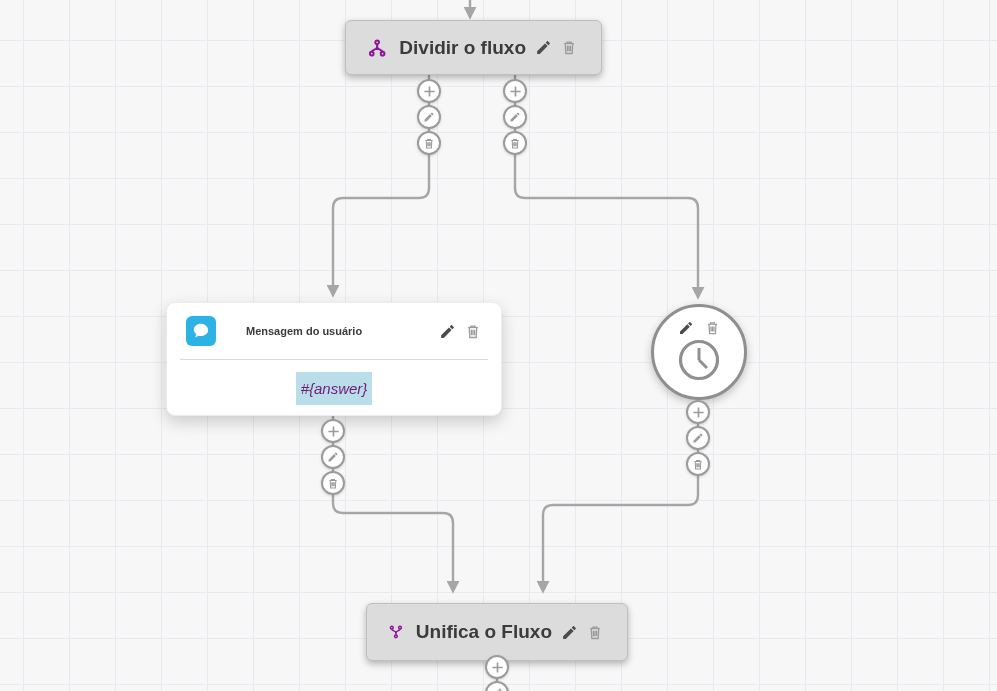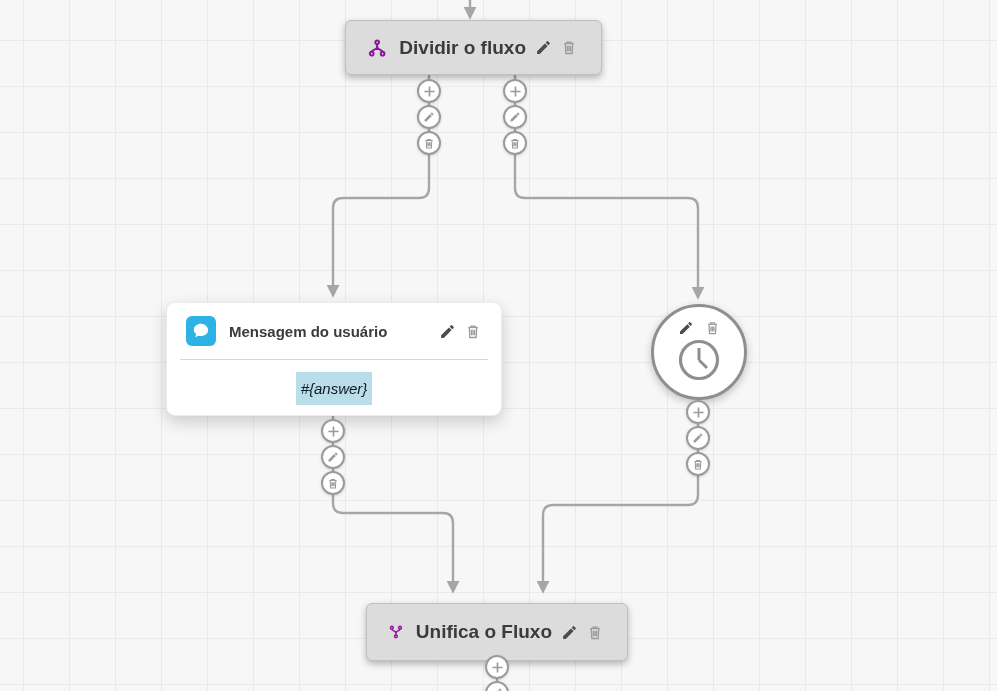--- a/index.html
+++ b/index.html
@@ -30,25 +30,25 @@
   .node-gray .spacer, .card-head .spacer { flex:1; }
   .act { display:flex; align-items:center; justify-content:center; margin-left:9px; cursor:pointer; }
 
   
   .card {
     position:absolute; left:166px; top:302px; width:336px; height:114px; z-index:2;
     background:#fff; border-radius:9px; border:1px solid #ececec;
     box-shadow:0 6px 16px rgba(0,0,0,.18); cursor:pointer;
   }
   .card-head { display:flex; align-items:center; height:56px; padding:0 20px 0 19px; }
-  .card-head .title { font-size:15px; font-weight:bold; color:#3b3b3b; margin-left:13px; white-space:nowrap; }
+  .card-head .title { font-size:11px; font-weight:bold; color:#3b3b3b; margin-left:30px; white-space:nowrap; }
   .chat-badge { width:30px; height:30px; border-radius:6px; background:#2cb2e5; display:flex; align-items:center; justify-content:center; flex:0 0 auto; }
   .divider { border-top:1px solid #d9d9d9; margin:0 13px; }
   .card-body { height:56px; display:flex; align-items:center; justify-content:center; }
-  .var-chip { background:#b9dde9; color:#0f172a; font-style:italic; font-size:15px; padding:8px 5px; }
+  .var-chip { background:#b9dde9; color:#701a75; font-style:italic; font-size:15px; padding:8px 5px; }
 
   
   .clock-node {
     position:absolute; left:651px; top:304px; width:96px; height:96px; z-index:2;
     background:#fff; border:3px solid #8f8f8f; border-radius:50%;
     box-shadow:0 3px 9px rgba(0,0,0,.22);
     display:flex; flex-direction:column; align-items:center; padding-top:13px; cursor:pointer;
   }
   .clock-node .acts { display:flex; gap:11px; align-items:center; }
 

